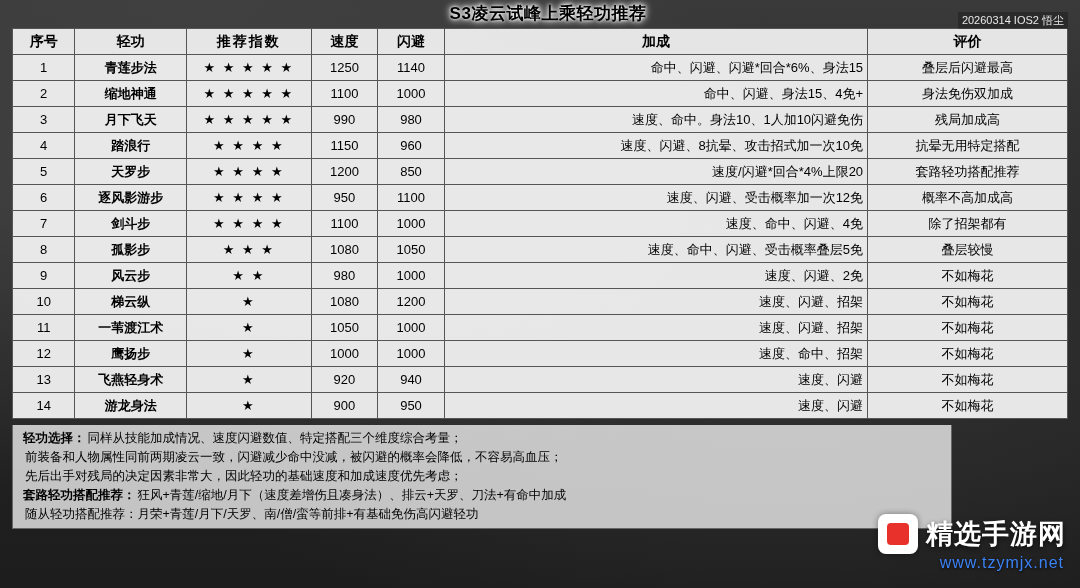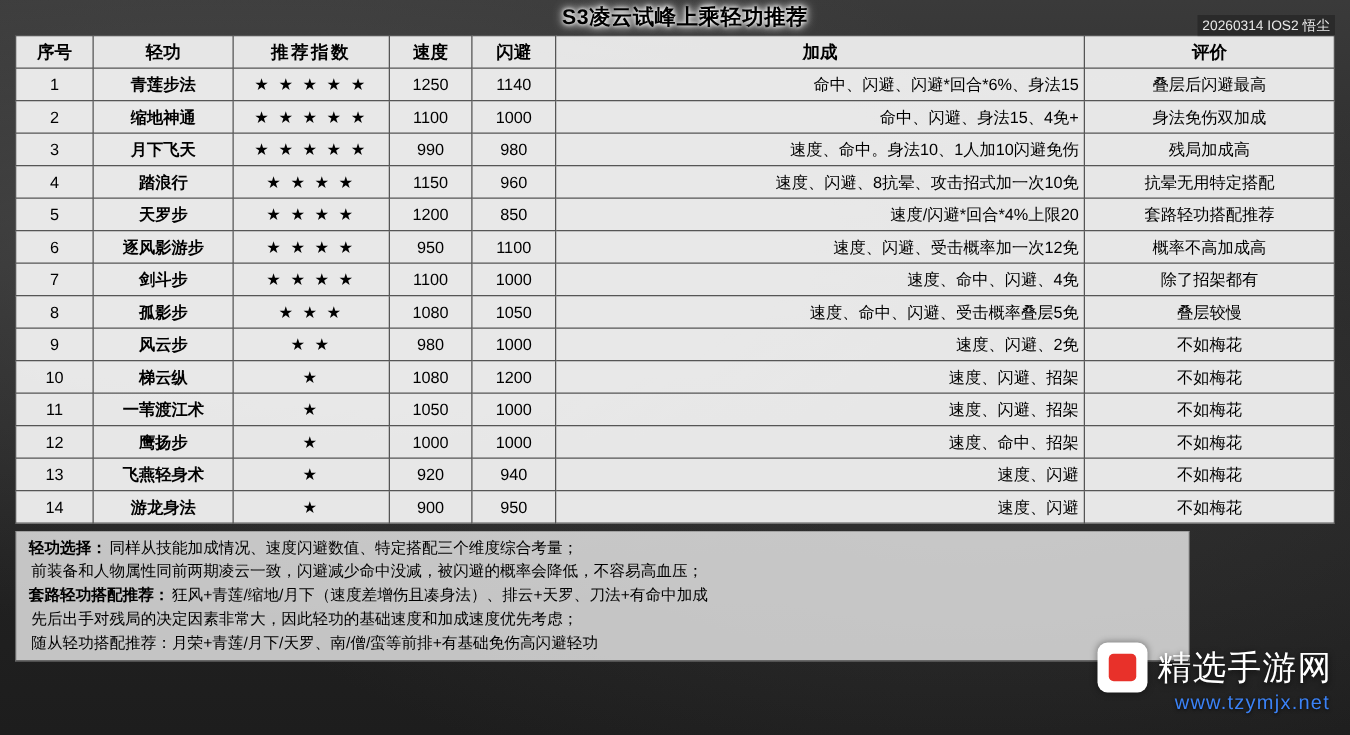--- a/index.html
+++ b/index.html
@@ -98,21 +98,21 @@
     background:#ffffff;
     position:relative;margin-right:8px;
     box-shadow:0 0 6px rgba(0,0,0,.4);
   }
   .wm-mark:before{
     content:"";position:absolute;left:9px;top:9px;
     width:22px;height:22px;border-radius:4px;
     background:#e8312a;
   }
   .wm-text{
-    font-size:27px;font-weight:normal;color:#ffffff;
+    font-size:27px;font-weight:bold;color:#ffffff;
     text-shadow:0 2px 5px rgba(0,0,0,.75);
     letter-spacing:1px;
   }
   .wm-url{
     position:absolute;right:16px;bottom:16px;
     font-size:16px;color:#3b82f6;
     text-shadow:0 1px 3px rgba(0,0,0,.8);
     z-index:6;letter-spacing:1px;
   }
 </style>
@@ -273,26 +273,26 @@
   <div class="notes">
     <div class="note-row">
       <span class="note-label">轻功选择：</span>
       <span class="note-text">同样从技能加成情况、速度闪避数值、特定搭配三个维度综合考量；</span>
     </div>
     <div class="note-row">
       <span class="note-label"></span>
       <span class="note-text">前装备和人物属性同前两期凌云一致，闪避减少命中没减，被闪避的概率会降低，不容易高血压；</span>
     </div>
     <div class="note-row">
+      <span class="note-label"></span>
+      <span class="note-text">先后出手对残局的决定因素非常大，因此轻功的基础速度和加成速度优先考虑；</span>
+    </div>
+    <div class="note-row">
       <span class="note-label">套路轻功搭配推荐：</span>
       <span class="note-text">狂风+青莲/缩地/月下（速度差增伤且凑身法）、排云+天罗、刀法+有命中加成</span>
-    </div>
-    <div class="note-row">
-      <span class="note-label"></span>
-      <span class="note-text">先后出手对残局的决定因素非常大，因此轻功的基础速度和加成速度优先考虑；</span>
     </div>
     <div class="note-row">
       <span class="note-label"></span>
       <span class="note-text">随从轻功搭配推荐：月荣+青莲/月下/天罗、南/僧/蛮等前排+有基础免伤高闪避轻功</span>
     </div>
   </div>
 
   <div class="watermark">
     <div class="wm-mark"></div>
     <div class="wm-text">精选手游网</div>

